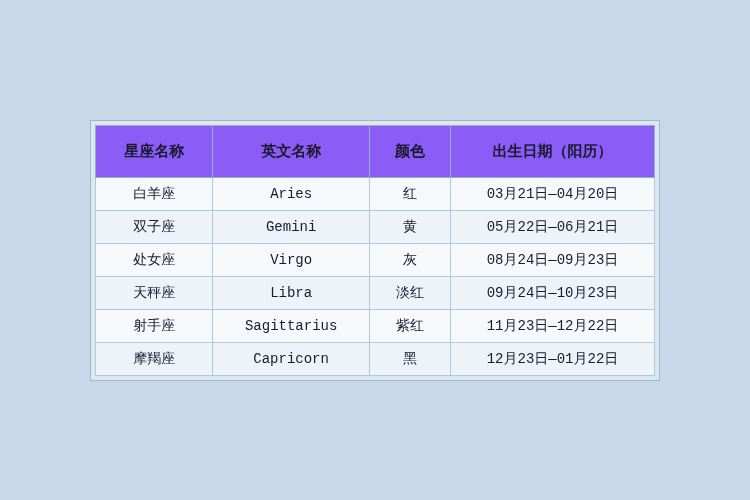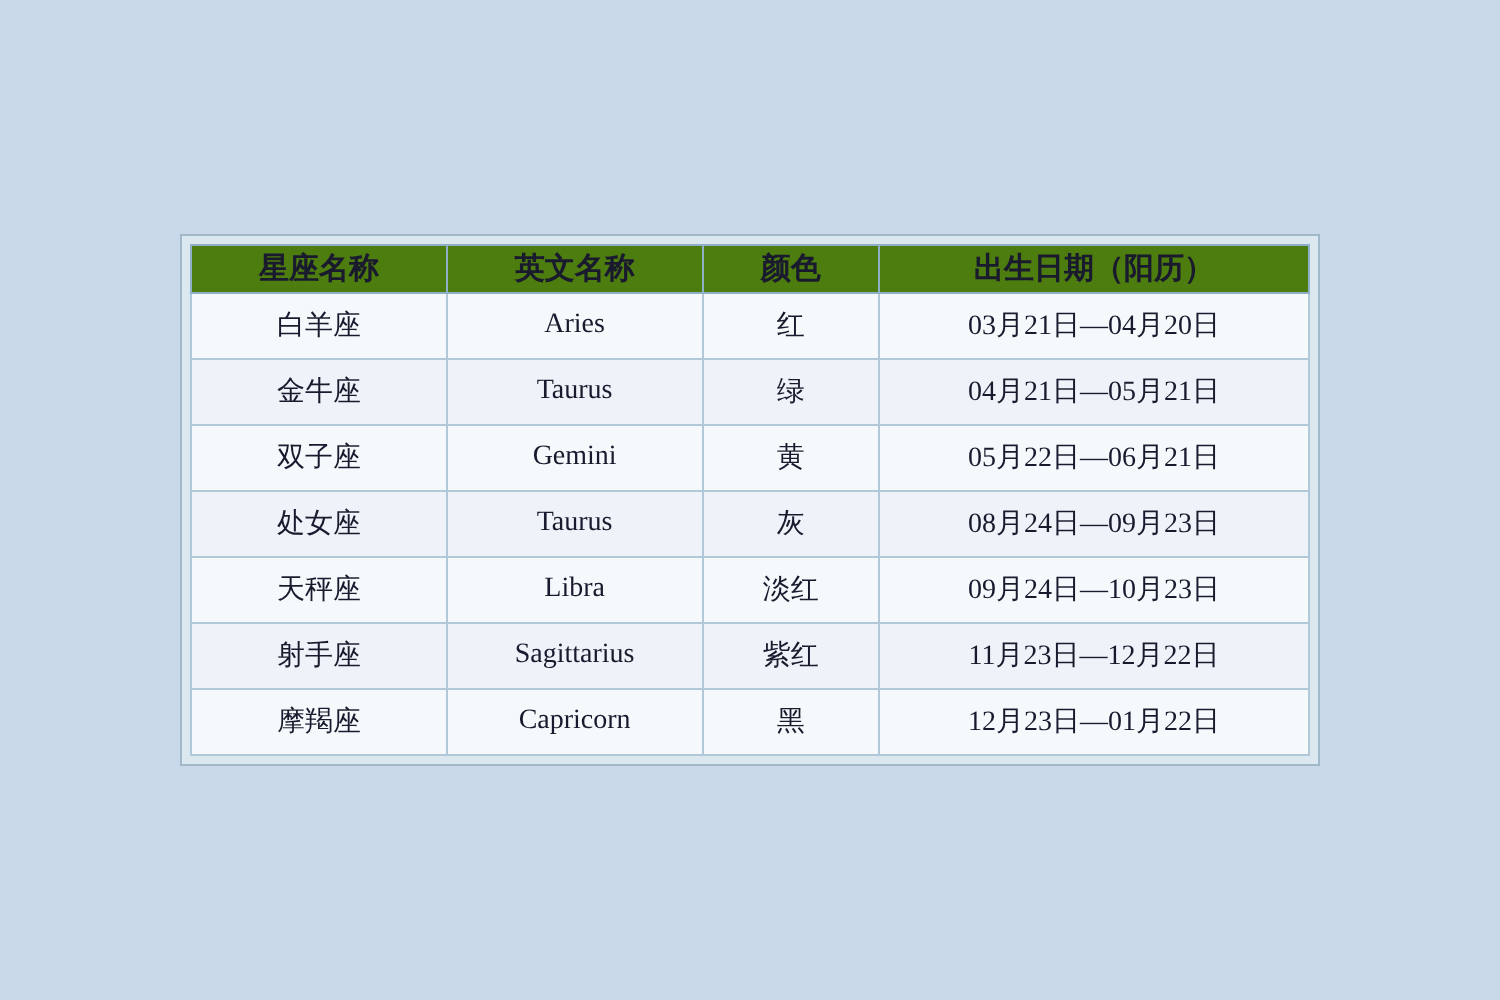--- a/index.html
+++ b/index.html
@@ -24,36 +24,37 @@
       padding: 4px;
     }
 
     table {
       border-collapse: collapse;
       background-color: #f0f4f8;
       min-width: 560px;
     }
 
     thead tr th {
-      background-color: #4d7c0f;
+      background-color: #8b5cf6;
       border: 1px solid #90b0c8;
-      padding: 2px 18px;
+      padding: 16px 18px;
       font-size: 15px;
       font-weight: bold;
       color: #1a1a2e;
       text-align: center;
     }
 
     tbody tr td {
       border: 1px solid #b0c8d8;
       padding: 7px 18px;
       font-size: 14px;
       color: #1a1a2e;
       text-align: center;
       background-color: #f5f9fc;
+      font-family: Liberation Mono, monospace;
     }
 
     tbody tr:nth-child(even) td {
       background-color: #edf3f8;
     }
   </style>
 </head>
 <body>
 
 <div class="table-wrapper">
@@ -67,34 +68,28 @@
       </tr>
     </thead>
     <tbody id="table-body">
     <tr>
           <td>白羊座</td>
           <td>Aries</td>
           <td>红</td>
           <td>03月21日—04月20日</td>
         </tr>
         <tr>
-          <td>金牛座</td>
-          <td>Taurus</td>
-          <td>绿</td>
-          <td>04月21日—05月21日</td>
-        </tr>
-        <tr>
           <td>双子座</td>
           <td>Gemini</td>
           <td>黄</td>
           <td>05月22日—06月21日</td>
         </tr>
         <tr>
           <td>处女座</td>
-          <td>Taurus</td>
+          <td>Virgo</td>
           <td>灰</td>
           <td>08月24日—09月23日</td>
         </tr>
         <tr>
           <td>天秤座</td>
           <td>Libra</td>
           <td>淡红</td>
           <td>09月24日—10月23日</td>
         </tr>
         <tr>

